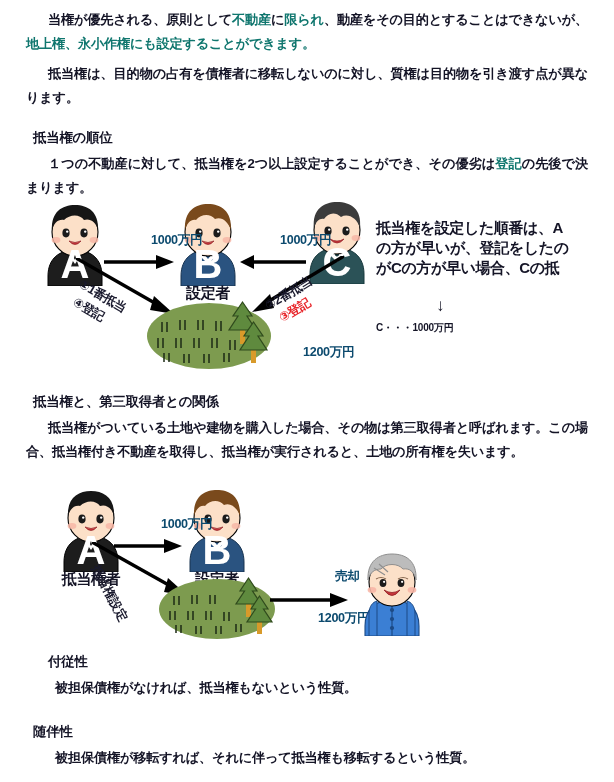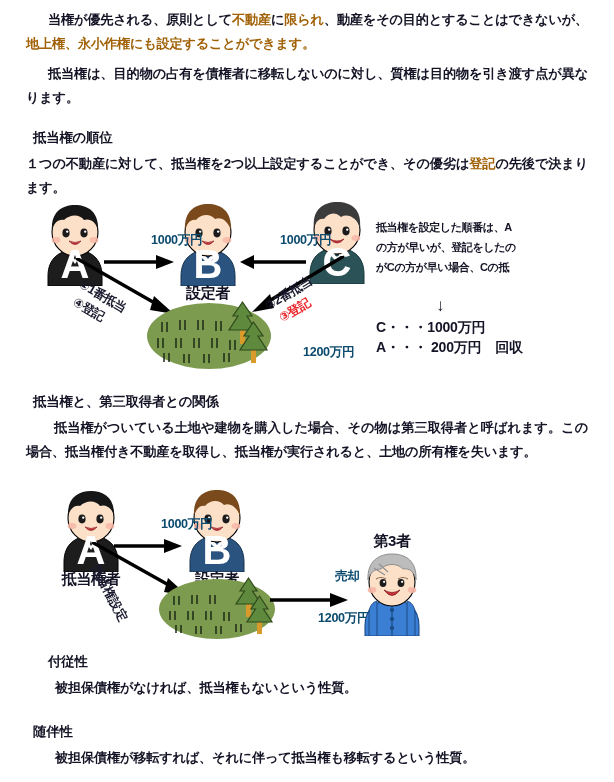--- a/index.html
+++ b/index.html
@@ -19,21 +19,21 @@
   
   .para {
     position: absolute;
     font-size: 13.2px;
     line-height: 24px;
     letter-spacing: -0.2px;
     font-weight: 700;
     color: #141426;
     text-align: justify;
   }
-  .para .red { color: #a16207; }
+  .para .red { color: #0f766e; }
   .heading {
     position: absolute;
     font-size: 13.4px;
     font-weight: 700;
     color: #141426;
     line-height: 20px;
     letter-spacing: -0.2px;
   }
   .indent { text-indent: 1.1em; }
 
@@ -89,30 +89,30 @@
   }
 
   
   .arrow { position: absolute; }
 
   
   .land { position: absolute; }
 
   .side-note {
     position: absolute;
-    font-size: 11px;
+    font-size: 15px;
     line-height: 19.5px;
     font-weight: 700;
     color: #141426;
     letter-spacing: -0.4px;
     white-space: pre;
   }
   .mono-note {
     position: absolute;
-    font-size: 14px;
+    font-size: 10px;
     line-height: 19px;
     font-weight: 700;
     color: #141426;
     white-space: pre;
     letter-spacing: -0.2px;
   }
   .downarrow {
     position: absolute;
     font-size: 17px;
     color: #141426;
@@ -127,21 +127,21 @@
   <span style="margin-left:22px">当権が優先される、原則として</span><span class="red">不動産</span><span>に</span><span class="red">限られ</span><span>、動産をその目的とすることはでき</span><span>ないが、</span><span class="red">地上権、永小作権</span><span class="red">にも設定することができます。</span>
 </div>
 
 <div class="para" style="left:26px; top:62px; width:562px;font-family:Liberation Serif, serif;">
   <span style="margin-left:22px">抵当権は、目的物の占有を債権者に移転しないのに対し、質権は目的物を引き渡す点が異なります。</span>
 </div>
 
 <div class="heading" style="left:33px; top:128px;">抵当権の順位</div>
 
 <div class="para" style="left:26px; top:152px; width:562px;">
-  <span style="">１つの不動産に対して、抵当権を2つ以上設定することができ、その優劣は</span><span class="red">登記</span><span>の先後で決まります。</span>
+  <span style="margin-left:22px">１つの不動産に対して、抵当権を2つ以上設定することができ、その優劣は</span><span class="red">登記</span><span>の先後で決まります。</span>
 </div>
 
 <div class="diagram" style="left:0px; top:196px; width:614px; height:190px;">
 
   <div class="person" style="left:38px; top:6px;">
     <svg width="74" height="84" viewBox="0 0 74 84">
       <path d="M10 74 C10 56 22 48 37 48 C52 48 64 56 64 74 L64 84 L10 84 Z" fill="#1d1d1d" stroke="#000" stroke-width="1"></path>
       <path d="M30 46 L37 58 L44 46 L44 52 L37 62 L30 52 Z" fill="#ffffff"></path>
       <ellipse cx="37" cy="30" rx="23" ry="24" fill="#fce0c8" stroke="#000" stroke-width="1.1"></ellipse>
       <path d="M14 28 C13 10 24 3 37 3 C50 3 61 10 60 28 C58 20 52 16 46 18 C42 12 32 12 26 18 C20 17 16 21 14 28 Z" fill="#161616"></path>
@@ -259,27 +259,26 @@
     </g>
   </svg>
 
   <div class="lbl" style="left:258px; top:148px;">1200万円</div>
 
   <div class="side-note" style="left:376px; top:22px;">抵当権を設定した順番は、A</div>
   <div class="side-note" style="left:376px; top:62px;">がCの方が早い場合、Cの抵</div>
   <div class="side-note" style="left:376px; top:42px;">の方が早いが、登記をしたの</div>
   <div class="downarrow" style="left:436px; top:100px;">↓</div>
   <div class="mono-note" style="left:376px; top:122px;">C・・・1000万円</div>
-  <div class="mono-note" style="left:376px; top:142px;">A・・・ 200万円　回収</div>
 </div>
 
 <div class="heading" style="left:33px; top:392px;">抵当権と、第三取得者との関係</div>
 
 <div class="para" style="left:26px; top:416px; width:562px;">
-  <span style="margin-left:28px">抵当権がついている土地や建物を購入した場合、その物は第三取得者と呼ばれます。この場合、抵当権付き不動産を取得し、抵当権が実行されると、土地の所有権を失います。</span>
+  <span style="margin-left:22px">抵当権がついている土地や建物を購入した場合、その物は第三取得者と呼ばれます。この場合、抵当権付き不動産を取得し、抵当権が実行されると、土地の所有権を失います。</span>
 </div>
 
 <div class="diagram" style="left:0px; top:486px; width:614px; height:155px;">
 
   <div class="person" style="left:54px; top:2px;">
     <svg width="74" height="84" viewBox="0 0 74 84">
       <path d="M10 74 C10 56 22 48 37 48 C52 48 64 56 64 74 L64 84 L10 84 Z" fill="#1d1d1d" stroke="#000" stroke-width="1"></path>
       <path d="M30 46 L37 58 L44 46 L44 52 L37 62 L30 52 Z" fill="#ffffff"></path>
       <ellipse cx="37" cy="30" rx="23" ry="24" fill="#fce0c8" stroke="#000" stroke-width="1.1"></ellipse>
       <path d="M14 28 C13 10 24 3 37 3 C50 3 61 10 60 28 C58 20 52 16 46 18 C42 12 32 12 26 18 C20 17 16 21 14 28 Z" fill="#161616"></path>
@@ -362,21 +361,20 @@
     </g>
   </svg>
 
   <div class="lbl" style="left:290px; top:82px;">売却</div>
   <svg class="arrow" style="left:270px; top:106px;" width="78" height="16" viewBox="0 0 78 16">
     <line x1="0" y1="8" x2="62" y2="8" stroke="#000" stroke-width="3.4"></line>
     <polygon points="60,1 78,8 60,15" fill="#000"></polygon>
   </svg>
   <div class="lbl" style="left:273px; top:124px;">1200万円</div>
 
-  <div class="person-caption" style="left:332px; top:46px;">第3者</div>
   <div class="person" style="left:355px; top:66px;">
     <svg width="74" height="84" viewBox="0 0 74 84">
       <path d="M10 74 C10 56 22 48 37 48 C52 48 64 56 64 74 L64 84 L10 84 Z" fill="#3b7fd4" stroke="#1c4a86" stroke-width="1.1"></path>
       <line x1="37" y1="50" x2="37" y2="84" stroke="#1c4a86" stroke-width="1.2"></line>
       <circle cx="37" cy="58" r="2.1" fill="#1c4a86"></circle>
       <circle cx="37" cy="67" r="2.1" fill="#1c4a86"></circle>
       <circle cx="37" cy="76" r="2.1" fill="#1c4a86"></circle>
       <path d="M14 62 C14 54 18 50 22 49 L22 84 L14 84 Z" fill="#3b7fd4" stroke="#1c4a86" stroke-width="1"></path>
       <path d="M60 62 C60 54 56 50 52 49 L52 84 L60 84 Z" fill="#3b7fd4" stroke="#1c4a86" stroke-width="1"></path>
       <ellipse cx="37" cy="30" rx="23" ry="24" fill="#fce0c8" stroke="#000" stroke-width="1.1"></ellipse>

